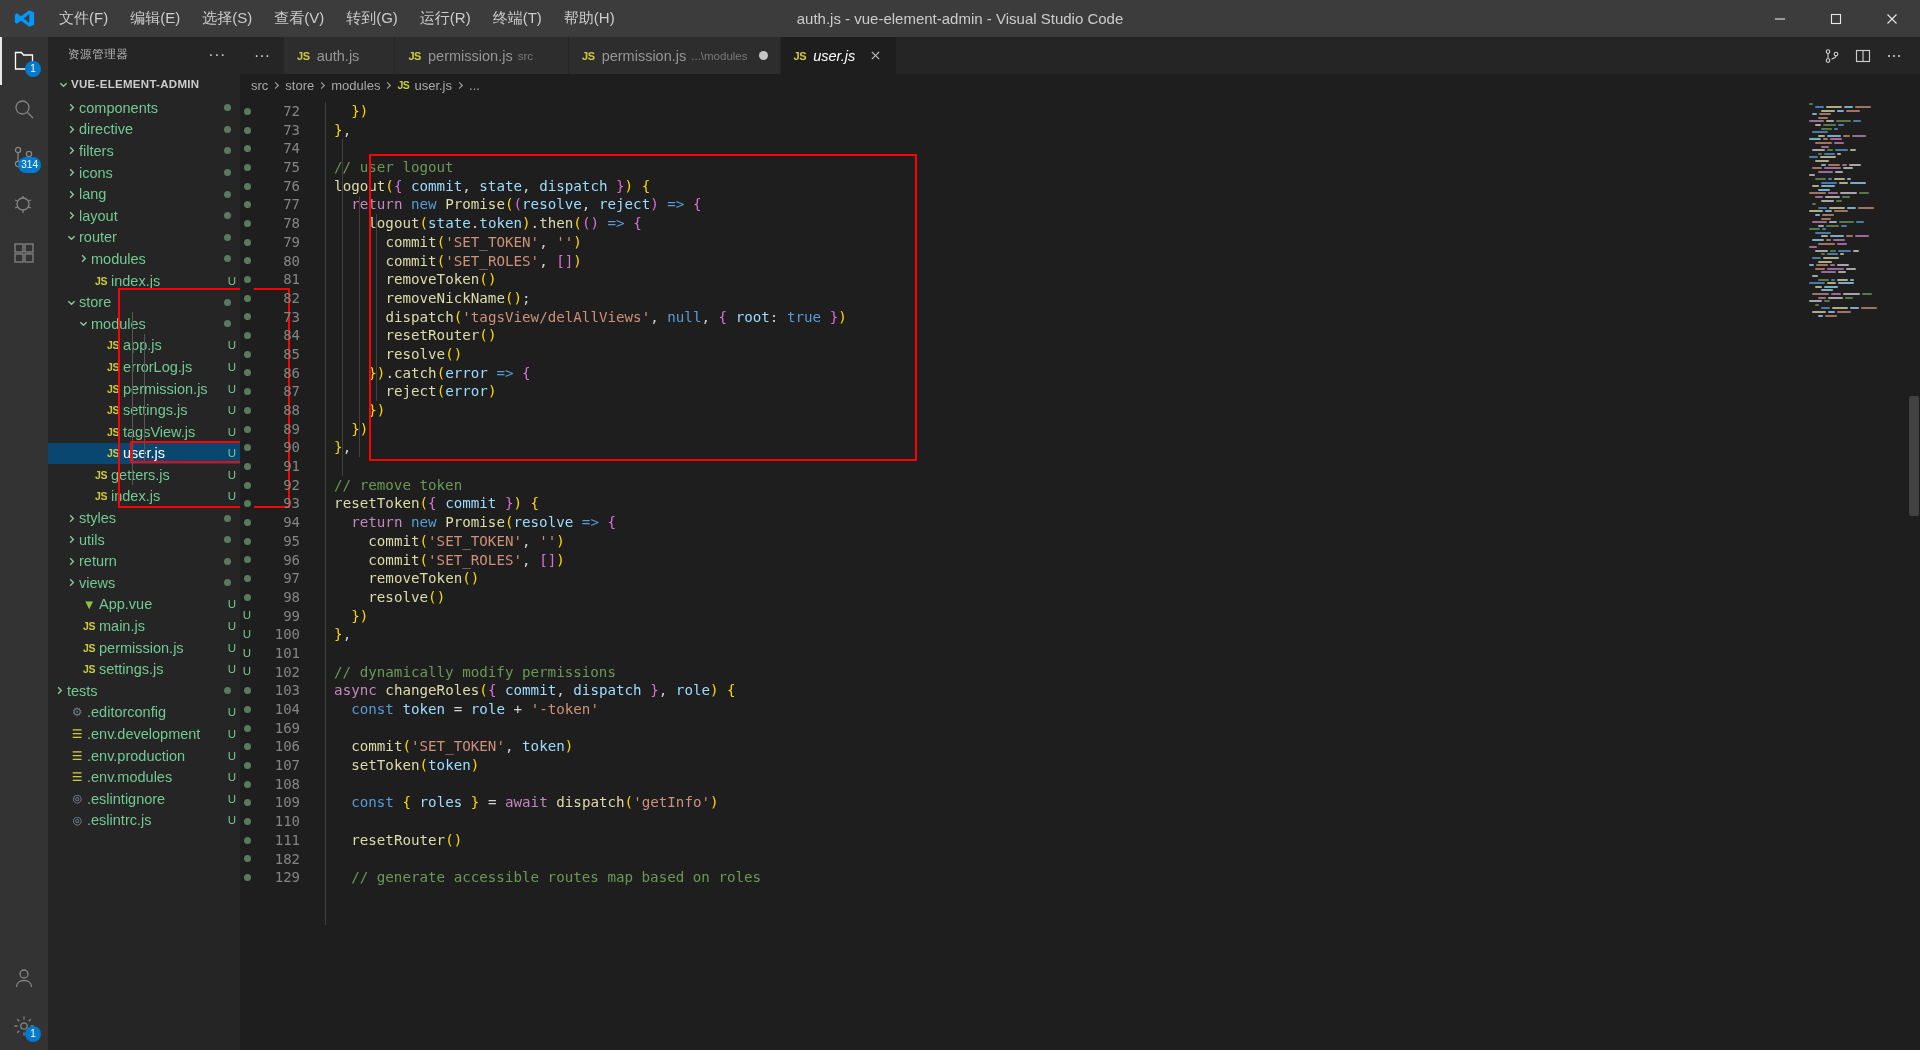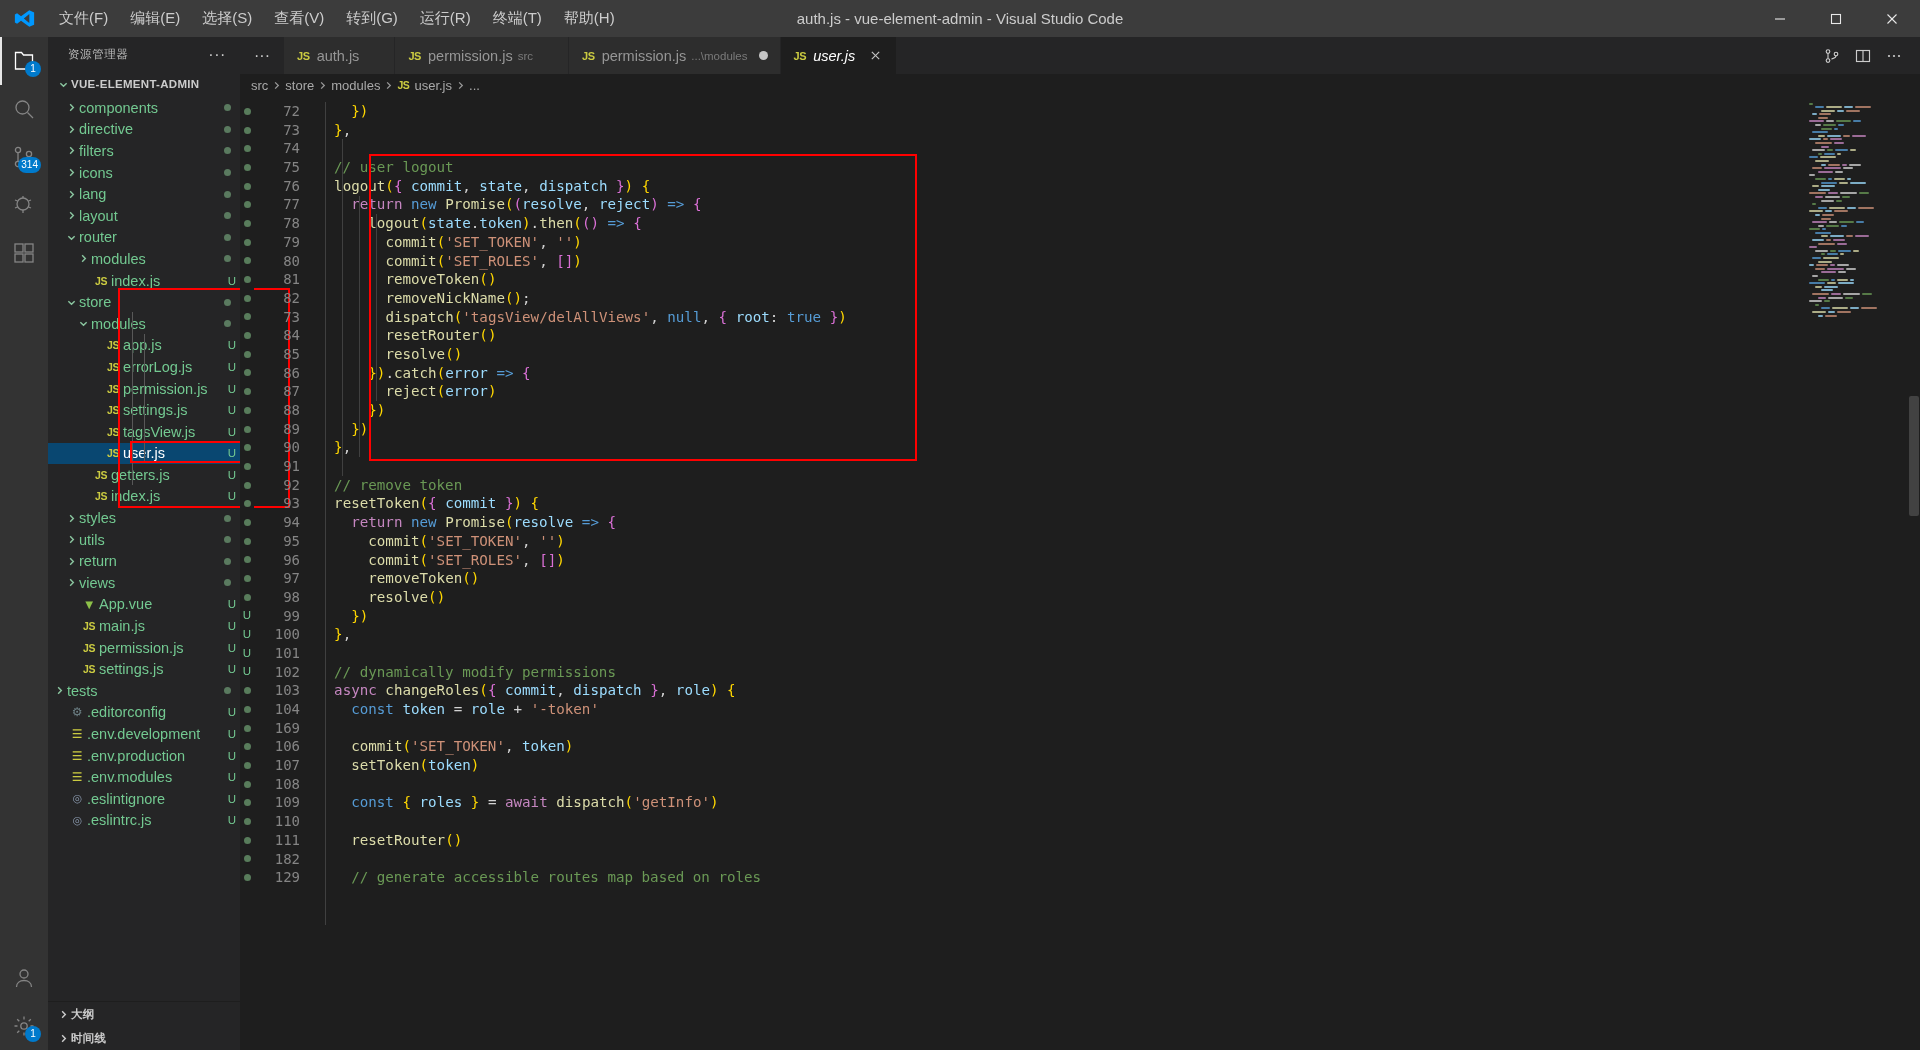--- a/index.html
+++ b/index.html
@@ -619,38 +619,20 @@
               </svg>
             </span>
             <span class="ficon eslint">◎</span>
             <span class="lbl">.eslintrc.js</span>
             <span class="gstat">U</span>
           </div>
           <div class="indent-guide" style="left: 84px; top: 216px; height: 172.8px; bottom: auto;"></div>
           <div class="indent-guide" style="left: 96px; top: 237.6px; height: 129.6px; bottom: auto;"></div>
         </div>
 
-      <div class="sb-bottom">
-        <div class="sb-sect">
-          <span class="tw">
-            <svg viewBox="0 0 10 10">
-                <polyline points="3.5,1.5 7,5 3.5,8.5"></polyline>
-              </svg>
-          </span>
-          <span>大纲</span>
-        </div>
-        <div class="sb-sect">
-          <span class="tw">
-            <svg viewBox="0 0 10 10">
-                <polyline points="3.5,1.5 7,5 3.5,8.5"></polyline>
-              </svg>
-          </span>
-          <span>时间线</span>
-        </div>
-      </div>
 
       <div class="annot" id="annot-store" style="left: 70px; top: 251.4px; width: 172px; height: 220px;"></div>
       <div class="annot" id="annot-user" style="left: 82px; top: 403.6px; width: 120px; height: 22.6px;"></div>
     </div>
 
     <div class="editor">
       <div class="tabsbar">
         <div class="tab" style="background:#252526;border:none;padding:0 14px;">
           <span style="color:#cccccc;font-size:16px;line-height:8px;">···</span>
         </div>

